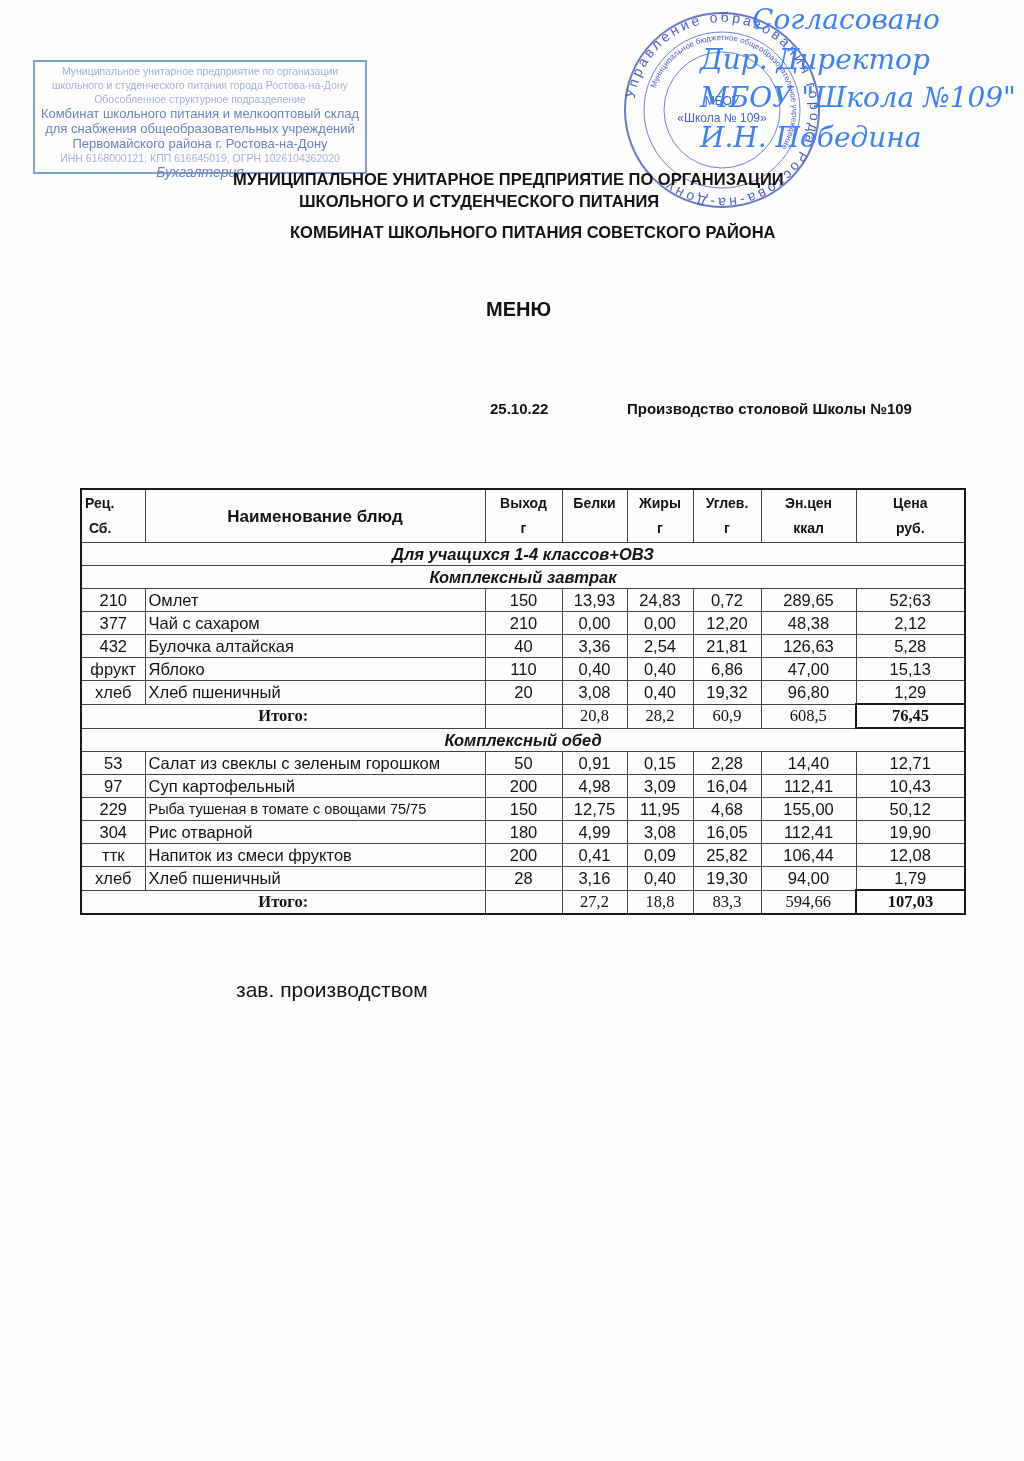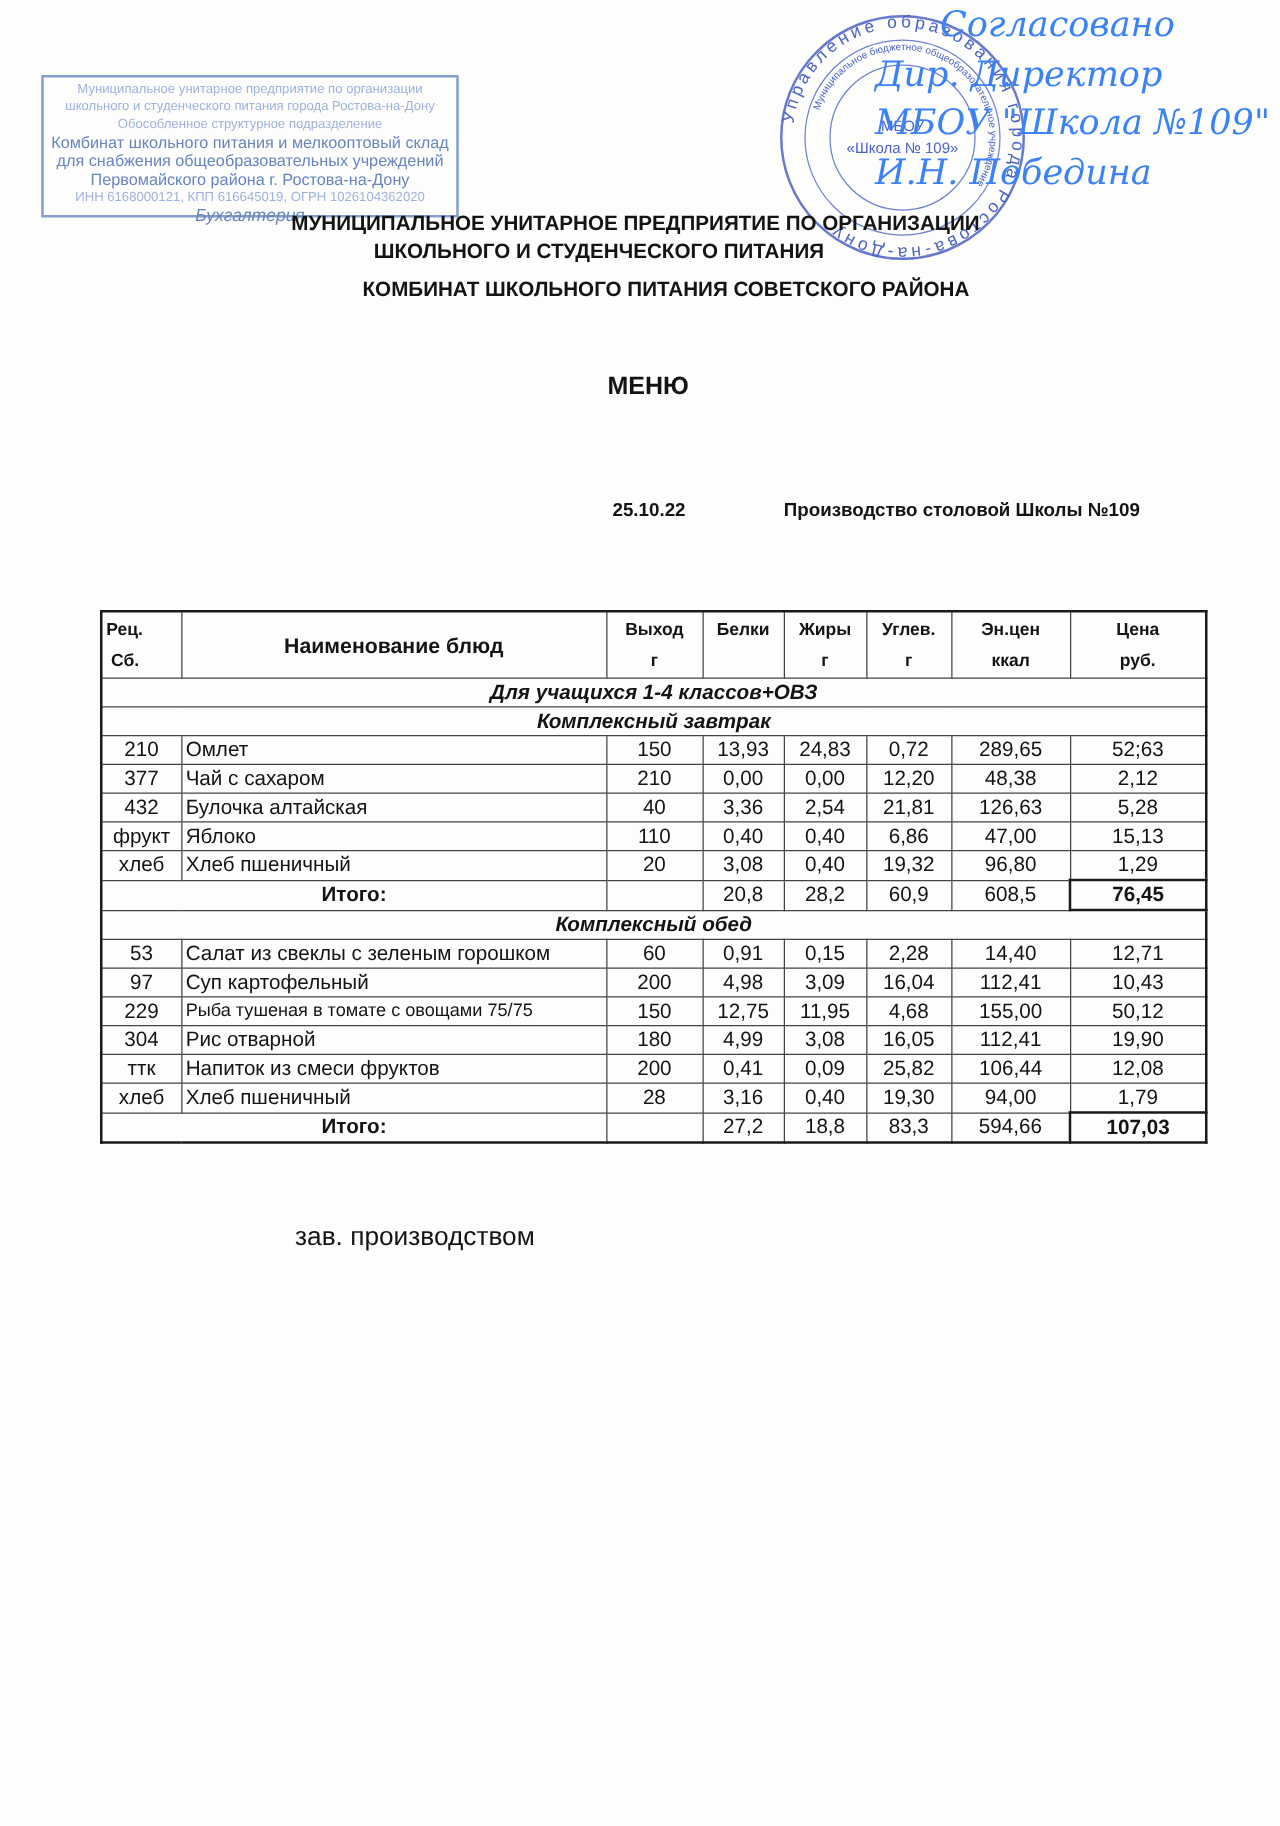--- a/index.html
+++ b/index.html
@@ -35,21 +35,21 @@
     border-collapse: collapse; font-size: 16.5px; table-layout: fixed;
     border: 2px solid #1a1a1a;
   }
   table.menu td, table.menu th { border: 1px solid #444; padding: 0 3px; height: 22px; }
   table.menu th { font-weight: bold; font-size: 14px; height: 52px; line-height: 25px; }
   table.menu th.name { font-size: 17px; }
   .c { text-align: center; }
   .l { text-align: left; }
   .sec td { font-weight: bold; font-style: italic; text-align: center; font-size: 16.5px; height: 28px; }
   .sec2 td { height: 22px; }
-  .total td { height: 25px; border-top: 2px solid #1a1a1a; border-bottom: 2px solid #1a1a1a; }
+  .total td { height: 25px; border-top: 2px solid #1a1a1a; border-bottom: 2px solid #1a1a1a; font-family: Liberation Serif, serif; }
   .total .lbl { font-weight: bold; text-align: center; }
   .total .sum { font-weight: bold; border: 2px solid #1a1a1a; }
   .small-name { font-size: 14.5px; }
 </style>
 </head>
 <body>
 
 <div class="abs rect-stamp">
   <div class="fnt">Муниципальное унитарное предприятие по организации</div>
   <div class="fnt">школьного и студенческого питания города Ростова-на-Дону</div>
@@ -180,21 +180,21 @@
         <td class="c">60,9</td>
         <td class="c">608,5</td>
         <td class="c sum">76,45</td>
       </tr>
       <tr class="sec sec2">
         <td colspan="8">Комплексный  обед</td>
       </tr>
       <tr>
         <td class="c">53</td>
         <td class="l">Салат из свеклы с зеленым горошком</td>
-        <td class="c">60</td>
+        <td class="c">50</td>
         <td class="c">0,91</td>
         <td class="c">0,15</td>
         <td class="c">2,28</td>
         <td class="c">14,40</td>
         <td class="c">12,71</td>
       </tr>
       <tr>
         <td class="c">97</td>
         <td class="l">Суп картофельный</td>
         <td class="c">200</td>

